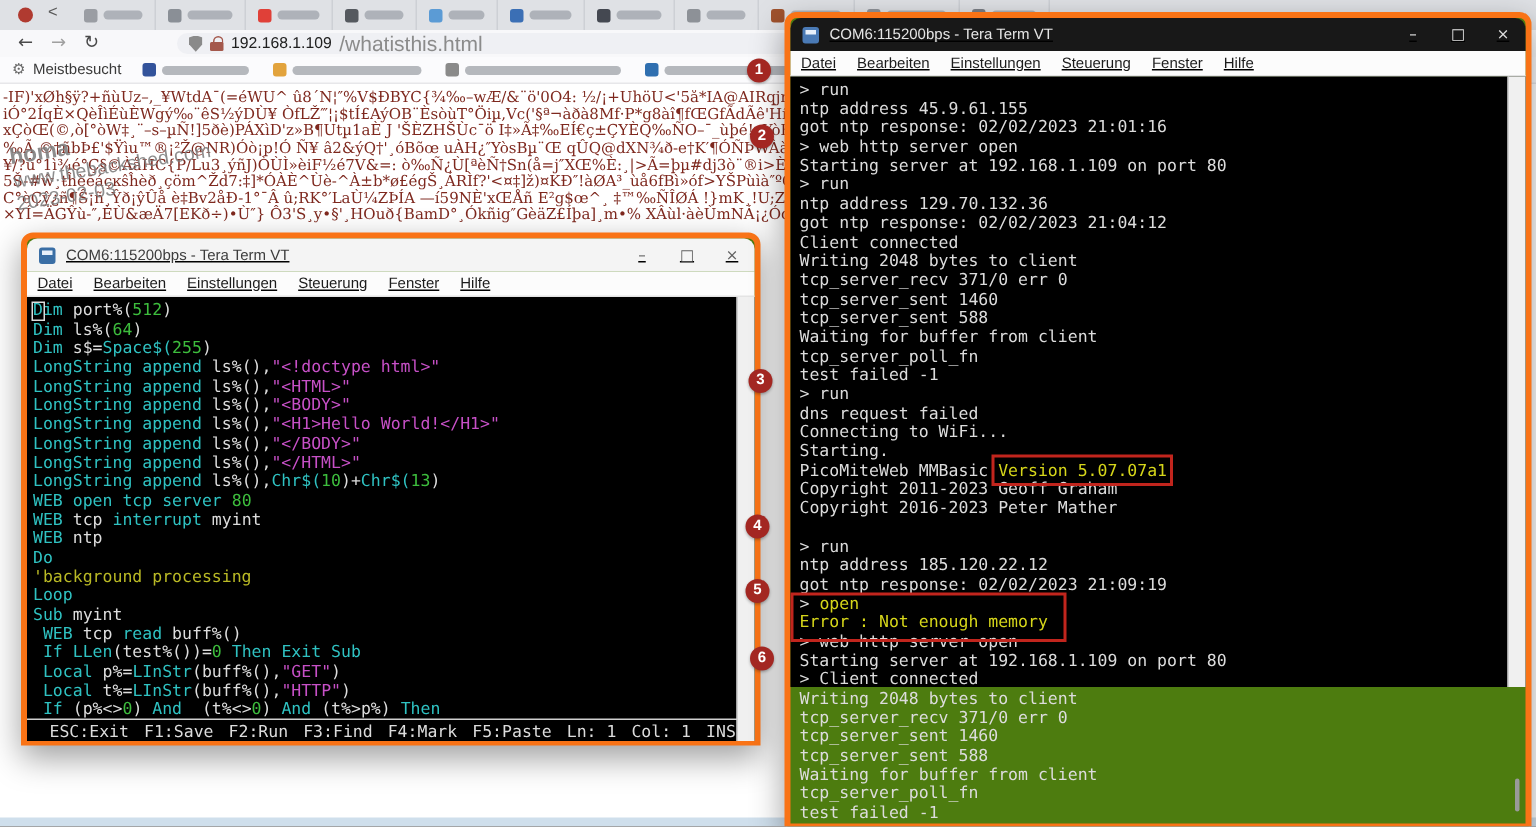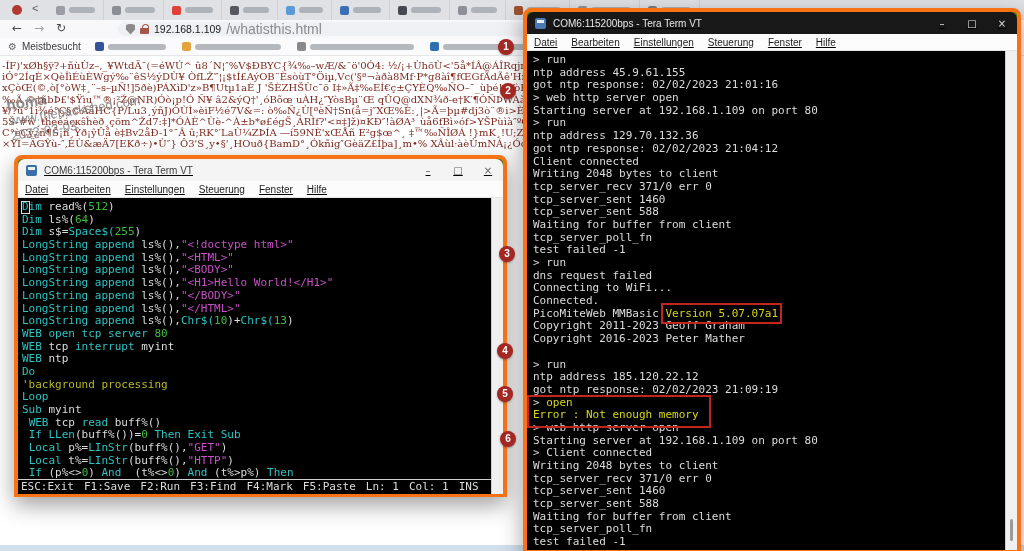--- a/index.html
+++ b/index.html
@@ -63,31 +63,31 @@
 
   
   #lt{left:14px;top:155px;width:485px;height:334px;}
   #lt .titlebar{background:#f4f4f4;}
   #lt .title-text{color:#3c3c3c;}
   #lt .wc{color:#5f5f5f;}
   #lt .term-content{height:296px;}
   #lt-code{position:absolute;left:4px;top:3px;right:12px;}
   .cursor{position:absolute;left:3px;top:3px;width:7px;height:11px;border:1px solid #dcdcdc;}
   .statusbar{position:absolute;left:0;right:11px;bottom:0;height:14px;border-top:1px solid #cfcfcf;
-             color:#dcdcdc;display:flex;gap:10px;align-items:flex-start;padding-left:3px;
+             color:#dcdcdc;display:flex;gap:10px;align-items:center;padding-left:15px;
              font-size:11px;line-height:13px;white-space:pre;}
   .status-ins{margin-left:auto;margin-right:18px;}
 
   
   #rt{left:523px;top:8px;width:490px;height:537px;}
   #rt .titlebar{background:#181818;}
   #rt .title-text{color:#e6e6e6;}
   #rt .wc{color:#e0e0e0;}
   #rt .tt-icon{background:#4a7ab5;}
-  #rt .term-content{height:499px;}
+  #rt .term-content{height:407px;}
   #rt-lines{position:absolute;left:6px;top:3px;right:13px;color:#e4e4e4;}
 
   
   .tk-k{color:#2fc2c2;margin-top:20px;}
   .tk-w{color:#dcdcdc;}
   .tk-n{color:#3dbd3d;}
   .tk-s{color:#c750c7;}
   .tk-c{color:#b9b925;}
   .tk-y{color:#d6d61a;}
   .tk-ybox{color:#d6d61a;outline:2px solid #c1251d;outline-offset:2px;}
@@ -238,39 +238,39 @@
     <div class="menubar" id="lt-menu">
         <span class="menu-item">Datei</span>
         <span class="menu-item">Bearbeiten</span>
         <span class="menu-item">Einstellungen</span>
         <span class="menu-item">Steuerung</span>
         <span class="menu-item">Fenster</span>
         <span class="menu-item">Hilfe</span>
       </div>
     <div class="term-content">
       <div id="lt-code">
-          <div class="tline"><span class="tk-k">Dim</span><span class="tk-w"> read%(</span><span class="tk-n">512</span><span class="tk-w">)</span></div>
+          <div class="tline"><span class="tk-k">Dim</span><span class="tk-w"> port%(</span><span class="tk-n">512</span><span class="tk-w">)</span></div>
           <div class="tline"><span class="tk-k">Dim</span><span class="tk-w"> ls%(</span><span class="tk-n">64</span><span class="tk-w">)</span></div>
           <div class="tline"><span class="tk-k">Dim</span><span class="tk-w"> s$=</span><span class="tk-k">Space$(</span><span class="tk-n">255</span><span class="tk-w">)</span></div>
           <div class="tline"><span class="tk-k">LongString append</span><span class="tk-w"> ls%(),</span><span class="tk-s">"&lt;!doctype html&gt;"</span></div>
           <div class="tline"><span class="tk-k">LongString append</span><span class="tk-w"> ls%(),</span><span class="tk-s">"&lt;HTML&gt;"</span></div>
           <div class="tline"><span class="tk-k">LongString append</span><span class="tk-w"> ls%(),</span><span class="tk-s">"&lt;BODY&gt;"</span></div>
           <div class="tline"><span class="tk-k">LongString append</span><span class="tk-w"> ls%(),</span><span class="tk-s">"&lt;H1&gt;Hello World!&lt;/H1&gt;"</span></div>
           <div class="tline"><span class="tk-k">LongString append</span><span class="tk-w"> ls%(),</span><span class="tk-s">"&lt;/BODY&gt;"</span></div>
           <div class="tline"><span class="tk-k">LongString append</span><span class="tk-w"> ls%(),</span><span class="tk-s">"&lt;/HTML&gt;"</span></div>
           <div class="tline"><span class="tk-k">LongString append</span><span class="tk-w"> ls%(),</span><span class="tk-k">Chr$(</span><span class="tk-n">10</span><span class="tk-w">)+</span><span class="tk-k">Chr$(</span><span class="tk-n">13</span><span class="tk-w">)</span></div>
           <div class="tline"><span class="tk-k">WEB open tcp server</span><span class="tk-w"> </span><span class="tk-n">80</span></div>
           <div class="tline"><span class="tk-k">WEB</span><span class="tk-w"> tcp </span><span class="tk-k">interrupt</span><span class="tk-w"> myint</span></div>
           <div class="tline"><span class="tk-k">WEB</span><span class="tk-w"> ntp</span></div>
           <div class="tline"><span class="tk-k">Do</span></div>
           <div class="tline"><span class="tk-c">'background processing</span></div>
           <div class="tline"><span class="tk-k">Loop</span></div>
           <div class="tline"><span class="tk-k">Sub</span><span class="tk-w"> myint</span></div>
           <div class="tline"><span class="tk-w"> </span><span class="tk-k">WEB</span><span class="tk-w"> tcp </span><span class="tk-k">read</span><span class="tk-w"> buff%()</span></div>
-          <div class="tline"><span class="tk-w"> </span><span class="tk-k">If</span><span class="tk-w"> </span><span class="tk-k">LLen</span><span class="tk-w">(buff%())=</span><span class="tk-n">0</span><span class="tk-w"> </span><span class="tk-k">Then Exit Sub</span></div>
+          <div class="tline"><span class="tk-w"> </span><span class="tk-k">If</span><span class="tk-w"> </span><span class="tk-k">LLen</span><span class="tk-w">(test%())=</span><span class="tk-n">0</span><span class="tk-w"> </span><span class="tk-k">Then Exit Sub</span></div>
           <div class="tline"><span class="tk-w"> </span><span class="tk-k">Local</span><span class="tk-w"> p%=</span><span class="tk-k">LInStr</span><span class="tk-w">(buff%(),</span><span class="tk-s">"GET"</span><span class="tk-w">)</span></div>
           <div class="tline"><span class="tk-w"> </span><span class="tk-k">Local</span><span class="tk-w"> t%=</span><span class="tk-k">LInStr</span><span class="tk-w">(buff%(),</span><span class="tk-s">"HTTP"</span><span class="tk-w">)</span></div>
           <div class="tline"><span class="tk-w"> </span><span class="tk-k">If</span><span class="tk-w"> (p%&lt;&gt;</span><span class="tk-n">0</span><span class="tk-w">) </span><span class="tk-k">And</span><span class="tk-w">  (t%&lt;&gt;</span><span class="tk-n">0</span><span class="tk-w">) </span><span class="tk-k">And</span><span class="tk-w"> (t%&gt;p%) </span><span class="tk-k">Then</span></div>
         </div>
       <div class="cursor"></div>
       <div class="statusbar" id="lt-status"><span>ESC:Exit</span><span>F1:Save</span><span>F2:Run</span><span>F3:Find</span><span>F4:Mark</span><span>F5:Paste</span><span>Ln: 1</span><span>Col: 1</span><span class="status-ins">INS</span></div>
       <div class="scrollcol"></div>
     </div>
   </div>
 
@@ -306,21 +306,21 @@
           <div class="tline"><span class="tk-w">Writing 2048 bytes to client</span></div>
           <div class="tline"><span class="tk-w">tcp_server_recv 371/0 err 0</span></div>
           <div class="tline"><span class="tk-w">tcp_server_sent 1460</span></div>
           <div class="tline"><span class="tk-w">tcp_server_sent 588</span></div>
           <div class="tline"><span class="tk-w">Waiting for buffer from client</span></div>
           <div class="tline"><span class="tk-w">tcp_server_poll_fn</span></div>
           <div class="tline"><span class="tk-w">test failed -1</span></div>
           <div class="tline"><span class="tk-w">&gt; run</span></div>
           <div class="tline"><span class="tk-w">dns request failed</span></div>
           <div class="tline"><span class="tk-w">Connecting to WiFi...</span></div>
-          <div class="tline"><span class="tk-w">Connected.</span></div>
+          <div class="tline"><span class="tk-w">Starting.</span></div>
           <div class="tline"><span class="tk-w">PicoMiteWeb MMBasic </span><span class="tk-ybox">Version 5.07.07a1</span></div>
           <div class="tline"><span class="tk-w">Copyright 2011-2023 Geoff Graham</span></div>
           <div class="tline"><span class="tk-w">Copyright 2016-2023 Peter Mather</span></div>
           <div class="tline"><span class="tk-w"></span></div>
           <div class="tline"><span class="tk-w">&gt; run</span></div>
           <div class="tline"><span class="tk-w">ntp address 185.120.22.12</span></div>
           <div class="tline"><span class="tk-w">got ntp response: 02/02/2023 21:09:19</span></div>
           <div class="tline"><span class="tk-w">&gt; </span><span class="tk-y">open</span></div>
           <div class="tline"><span class="tk-y">Error : Not enough memory</span></div>
           <div class="tline"><span class="tk-w">&gt; web http server open</span></div>

